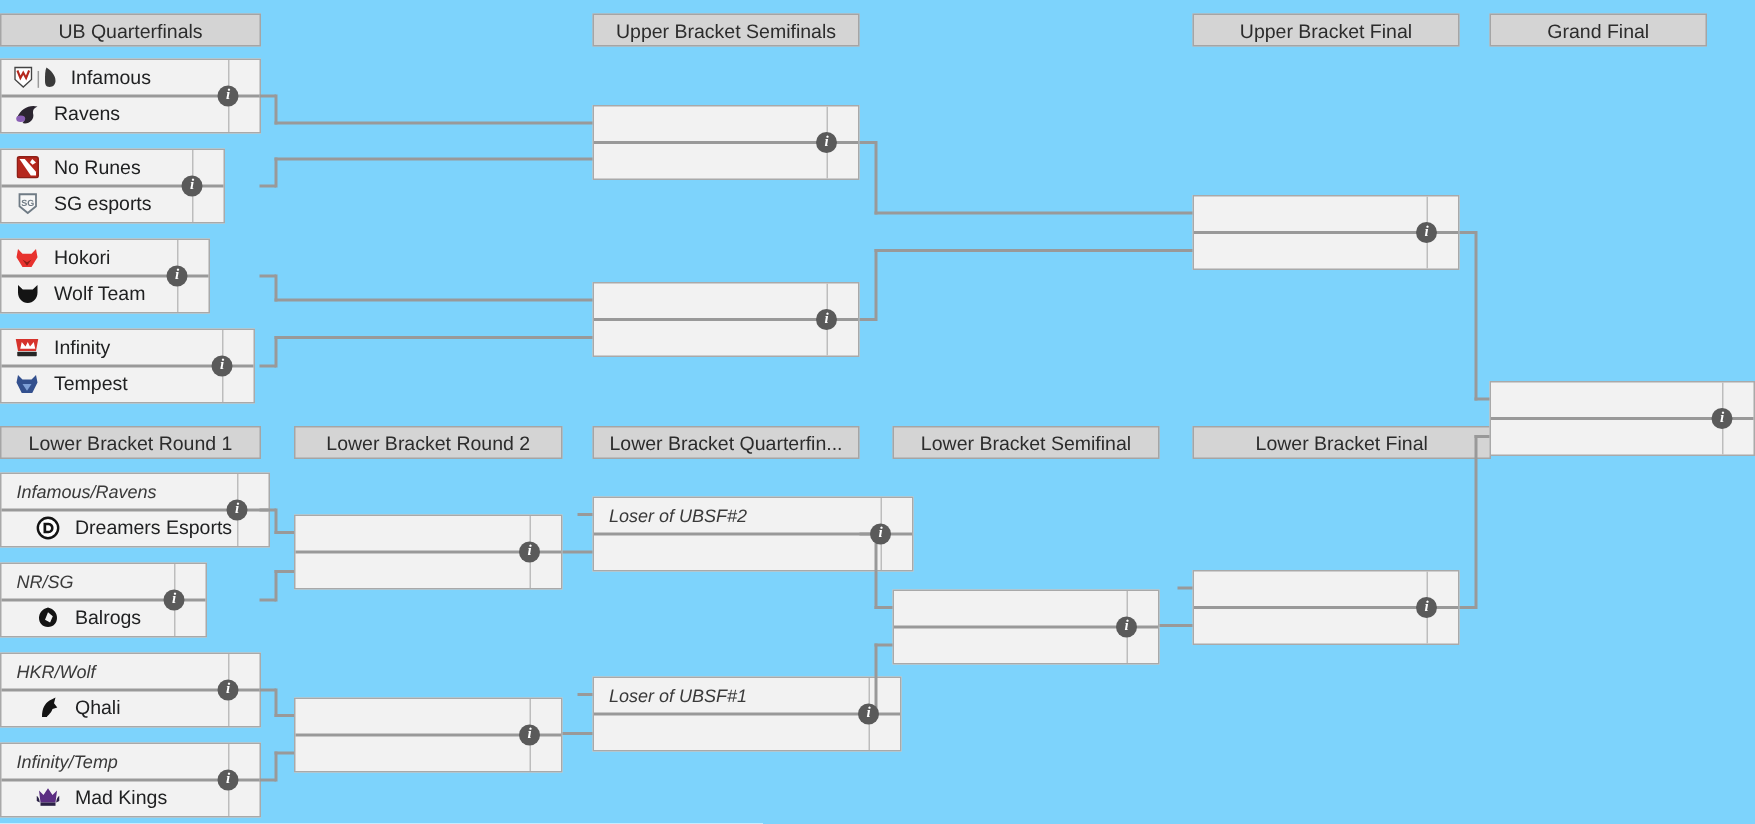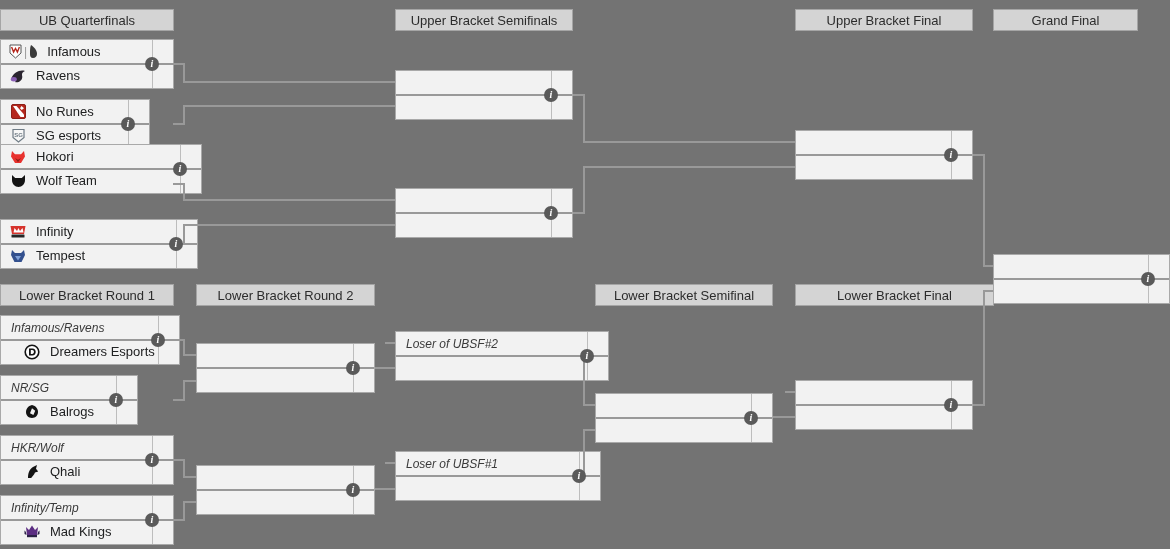--- a/index.html
+++ b/index.html
@@ -1,16 +1,16 @@
 <!DOCTYPE html>
 <html><head>
 <meta charset="utf-8">
 <style>
   html,body{margin:0;padding:0;background:#fff;}
-  #stage{position:relative;width:1170px;height:549px;background:#737373;overflow:hidden;
+  #stage{position:relative;width:1170px;height:549px;background:#7dd3fc;overflow:hidden;
          font-family:"Liberation Sans",sans-serif;}
   .hdr{position:absolute;height:22px;box-sizing:border-box;background:#d4d4d4;border:1px solid #a5a5a5;
        display:flex;align-items:center;justify-content:center;font-size:13px;color:#2c2c2c;
        white-space:nowrap;overflow:hidden;}
   .match{position:absolute;height:50px;box-sizing:border-box;background:#f2f2f2;border:1px solid #a9a9a9;}
   .row{height:23px;display:flex;align-items:center;box-sizing:border-box;padding-left:8px;overflow:hidden;}
   .r-bot{border-top:2px solid #999;}
   .tname{font-size:13px;color:#202122;white-space:nowrap;margin-left:9px;}
   .ital{font-style:italic;font-size:12px;color:#3a3a3a;margin-left:2px;}
   .lbrow{padding-left:22px;}
@@ -26,20 +26,21 @@
 <body>
 
 <div id="stage">
 
   <div class="hdr" style="left:0;top:9px;width:174px">UB Quarterfinals</div>
   <div class="hdr" style="left:395px;top:9px;width:178px">Upper Bracket Semifinals</div>
   <div class="hdr" style="left:795px;top:9px;width:178px">Upper Bracket Final</div>
   <div class="hdr" style="left:993px;top:9px;width:145px">Grand Final</div>
   <div class="hdr" style="left:0;top:284px;width:174px">Lower Bracket Round 1</div>
   <div class="hdr" style="left:196px;top:284px;width:179px">Lower Bracket Round 2</div>
+  <div class="hdr" style="left:395px;top:284px;width:178px">Lower Bracket Quarterfin...</div>
   <div class="hdr" style="left:595px;top:284px;width:178px">Lower Bracket Semifinal</div>
   <div class="hdr" style="left:795px;top:284px;width:199px">Lower Bracket Final</div>
 
   <div class="match" style="left:0;top:39px;width:174px">
     <div class="row r-top">
       <span class="icon">
         <svg width="13" height="15" viewBox="0 0 13 15">
             <path d="M1 1h11v8l-5.5 5L1 9z" fill="#fff" stroke="#444" stroke-width="0.9"></path>
             <path d="M2.6 3l2 5 1.9-3.5 1.9 3.5 2-5" stroke="#b5271d" stroke-width="1.4" fill="none"></path>
           </svg>
@@ -84,21 +85,21 @@
           </svg>
       </span>
       <span class="tname">SG esports</span>
     </div>
     <span class="sline"></span>
     <span class="info">
         <i>i</i>
       </span>
   </div>
 
-  <div class="match" style="left:0;top:144px;width:202px">
+  <div class="match" style="left:0;top:159px;width:140px">
     <div class="row r-top">
       <span class="icon">
         <svg width="16" height="14" viewBox="0 0 16 14">
             <path d="M2 1l3 3.2h6L14 1l1 5.5-4 6.5H5L1 6.5z" fill="#e8322e"></path>
             <path d="M5 8l3 1.8L11 8l-3 4.2z" fill="#8e1f17"></path>
           </svg>
       </span>
       <span class="tname">Hokori</span>
     </div>
     <div class="row r-bot">
@@ -108,21 +109,21 @@
           </svg>
       </span>
       <span class="tname">Wolf Team</span>
     </div>
     <span class="sline"></span>
     <span class="info">
         <i>i</i>
       </span>
   </div>
 
-  <div class="match" style="left:0;top:219px;width:198px">
+  <div class="match" style="left:0;top:219px;width:170px">
     <div class="row r-top">
       <span class="icon">
         <svg width="18" height="14" viewBox="0 0 18 14">
             <path d="M1.5 1h15L15 9H3z" fill="#d6332c"></path>
             <path d="M4.5 7.5l1-4.5 2.5 3 1.5-3 1.5 3 2.5-3 1 4.5z" fill="#fff"></path>
             <rect x="2.5" y="9.5" width="13" height="3" rx="0.5" fill="#262626"></rect>
           </svg>
       </span>
       <span class="tname">Infinity</span>
     </div>

